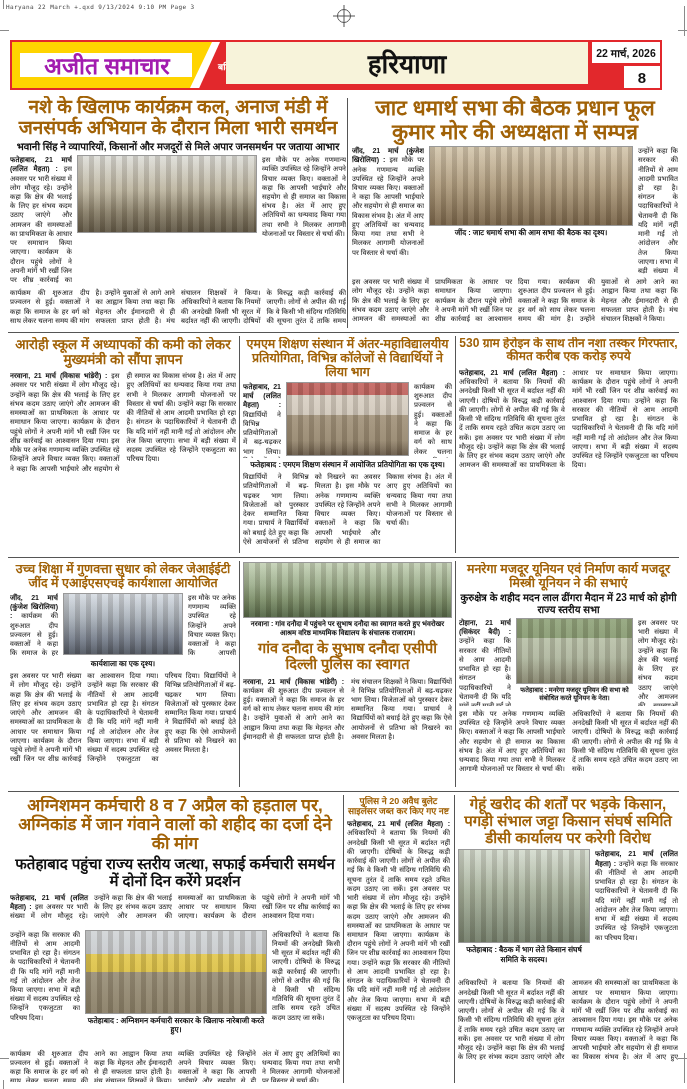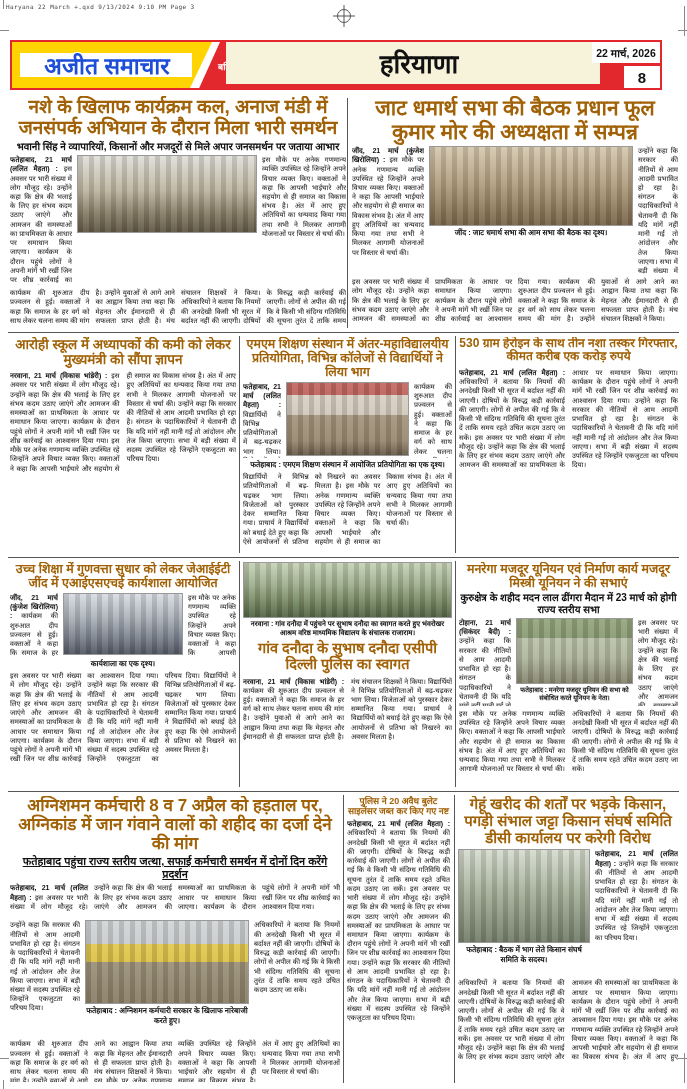--- a/index.html
+++ b/index.html
@@ -13,25 +13,25 @@
   .regmark::after{content:"";position:absolute;top:50%;left:-5px;right:-5px;height:1px;background:#555;transform:translateY(-50%);}
   .crop{position:absolute;background:#8a8a8a;}
   
   .masthead{position:absolute;left:10px;top:40px;width:652px;height:50px;background:#e2282c;}
   .logo-back{position:absolute;left:2px;top:2px;width:208px;height:46px;background:#fff;
              clip-path:polygon(0 0,100% 0,90% 100%,0 100%);}
   .logo-box{position:absolute;left:2px;top:2px;width:200px;height:46px;background:#ffd400;
             clip-path:polygon(0 0,100% 0,89% 100%,0 100%);}
   .logo-band{position:absolute;left:8px;top:11px;width:172px;height:24px;background:#fff;}
   .logo-text{position:absolute;left:0;top:0;width:190px;height:46px;display:flex;align-items:center;justify-content:center;
-             font-size:23px;font-weight:bold;color:#1d4ed8;
+             font-size:23px;font-weight:bold;color:#a21caf;
              text-shadow:-1px -1px 0 #fff,1px -1px 0 #fff,-1px 1px 0 #fff,1px 1px 0 #fff;}
   .edition{position:absolute;left:208px;top:20px;font-size:9px;font-weight:bold;color:#fff;}
   .section-box{position:absolute;left:216px;top:2px;width:362px;height:42px;background:#f7f3da;
-               display:flex;align-items:center;justify-content:center;padding-left:12px;}
+               display:flex;align-items:center;justify-content:center;}
   .section-title{font-size:26px;font-weight:bold;color:#111;}
   .date-box{position:absolute;left:582px;top:2px;width:68px;height:21px;background:#fff;
             display:flex;align-items:center;justify-content:center;font-size:10.5px;font-weight:bold;}
   .pagenum-box{position:absolute;left:614px;top:26px;width:36px;height:22px;background:#fff;
                display:flex;align-items:center;justify-content:center;font-size:15px;font-weight:bold;}
   
   .article{position:absolute;overflow:hidden;}
   .hl{font-weight:bold;text-align:center;line-height:1.12;color:#a16207;}
   .sub{font-weight:bold;text-align:center;line-height:1.15;margin-top:2px;}
   .body{font-size:7px;line-height:1.32;text-align:justify;overflow:hidden;word-break:break-word;}
@@ -226,30 +226,30 @@
       </div>
     </div>
     <div class="body cols2" style="height:86px;margin-top:3px;">
       <span>इस मौके पर अनेक गणमान्य व्यक्ति उपस्थित रहे जिन्होंने अपने विचार व्यक्त किए। वक्ताओं ने कहा कि आपसी भाईचारे और सहयोग से ही समाज का विकास संभव है। अंत में आए हुए अतिथियों का धन्यवाद किया गया तथा सभी ने मिलकर आगामी योजनाओं पर विस्तार से चर्चा की।</span>
       <span>अधिकारियों ने बताया कि नियमों की अनदेखी किसी भी सूरत में बर्दाश्त नहीं की जाएगी। दोषियों के विरुद्ध कड़ी कार्रवाई की जाएगी। लोगों से अपील की गई कि वे किसी भी संदिग्ध गतिविधि की सूचना तुरंत दें ताकि समय रहते उचित कदम उठाए जा सकें।</span>
     </div>
   </div>
 
   <div class="article" style="left:10px;top:796px;width:330px;height:286px;">
     <div class="hl" style="font-size:17px;">अग्निशमन कर्मचारी 8 व 7 अप्रैल को हड़ताल पर, अग्निकांड में जान गंवाने वालों को शहीद का दर्जा देने की मांग</div>
-    <div class="sub" style="font-size:11px;text-decoration:underline;">फतेहाबाद पहुंचा राज्य स्तरीय जत्था, सफाई कर्मचारी समर्थन में दोनों दिन करेंगे प्रदर्शन</div>
+    <div class="sub" style="font-size:15px;">फतेहाबाद पहुंचा राज्य स्तरीय जत्था, सफाई कर्मचारी समर्थन में दोनों दिन करेंगे प्रदर्शन</div>
     <div class="body cols4" style="height:34px;margin-top:3px;">
       <span class="dateline">फतेहाबाद, 21 मार्च (ललित मैहता) :</span>
       <span>इस अवसर पर भारी संख्या में लोग मौजूद रहे। उन्होंने कहा कि क्षेत्र की भलाई के लिए हर संभव कदम उठाए जाएंगे और आमजन की समस्याओं का प्राथमिकता के आधार पर समाधान किया जाएगा। कार्यक्रम के दौरान पहुंचे लोगों ने अपनी मांगें भी रखीं जिन पर शीघ्र कार्रवाई का आश्वासन दिया गया।</span>
     </div>
     <div class="row" style="height:116px;">
       <div class="body" style="width:70px;">
         <span>उन्होंने कहा कि सरकार की नीतियों से आम आदमी प्रभावित हो रहा है। संगठन के पदाधिकारियों ने चेतावनी दी कि यदि मांगें नहीं मानी गईं तो आंदोलन और तेज किया जाएगा। सभा में बड़ी संख्या में सदस्य उपस्थित रहे जिन्होंने एकजुटता का परिचय दिया।</span>
       </div>
-      <div style="width:164px;">
+      <div style="width:182px;">
         <div class="photo p-a9" style="height:84px;"></div>
         <div class="caption">फतेहाबाद : अग्निशमन कर्मचारी सरकार के खिलाफ नारेबाजी करते हुए।</div>
       </div>
       <div class="body" style="flex:1;">
         <span>अधिकारियों ने बताया कि नियमों की अनदेखी किसी भी सूरत में बर्दाश्त नहीं की जाएगी। दोषियों के विरुद्ध कड़ी कार्रवाई की जाएगी। लोगों से अपील की गई कि वे किसी भी संदिग्ध गतिविधि की सूचना तुरंत दें ताकि समय रहते उचित कदम उठाए जा सकें।</span>
       </div>
     </div>
     <div class="body cols4" style="height:62px;margin-top:3px;">
       <span>कार्यक्रम की शुरुआत दीप प्रज्वलन से हुई। वक्ताओं ने कहा कि समाज के हर वर्ग को साथ लेकर चलना समय की मांग है। उन्होंने युवाओं से आगे आने का आह्वान किया तथा कहा कि मेहनत और ईमानदारी से ही सफलता प्राप्त होती है। मंच संचालन शिक्षकों ने किया।</span>
       <span>इस मौके पर अनेक गणमान्य व्यक्ति उपस्थित रहे जिन्होंने अपने विचार व्यक्त किए। वक्ताओं ने कहा कि आपसी भाईचारे और सहयोग से ही समाज का विकास संभव है। अंत में आए हुए अतिथियों का धन्यवाद किया गया तथा सभी ने मिलकर आगामी योजनाओं पर विस्तार से चर्चा की।</span>

